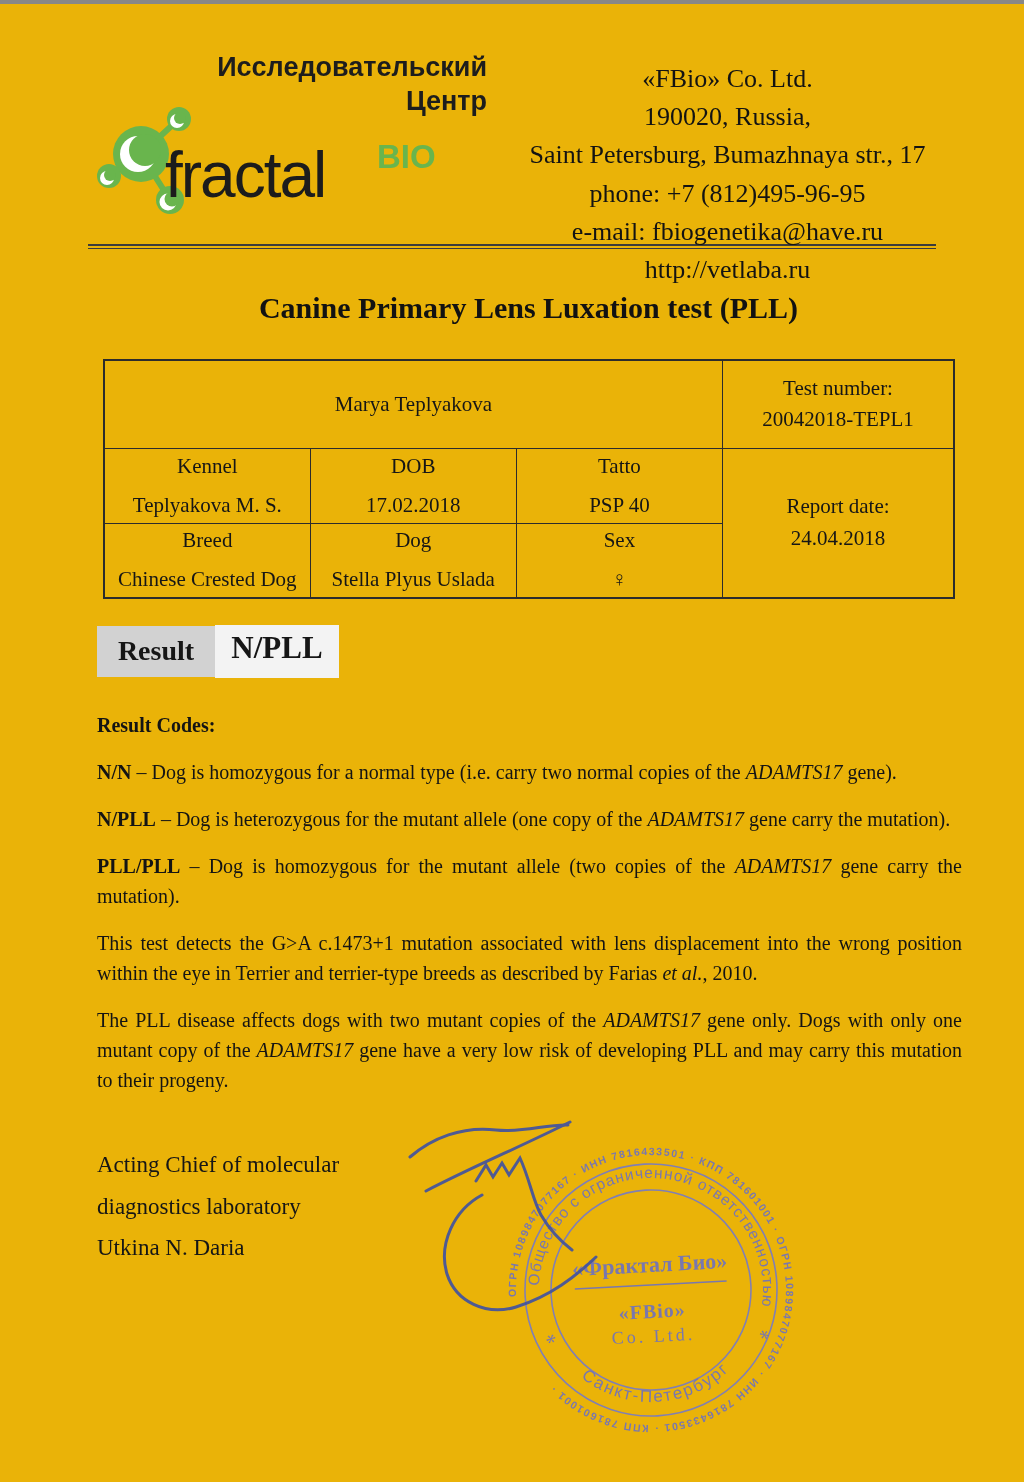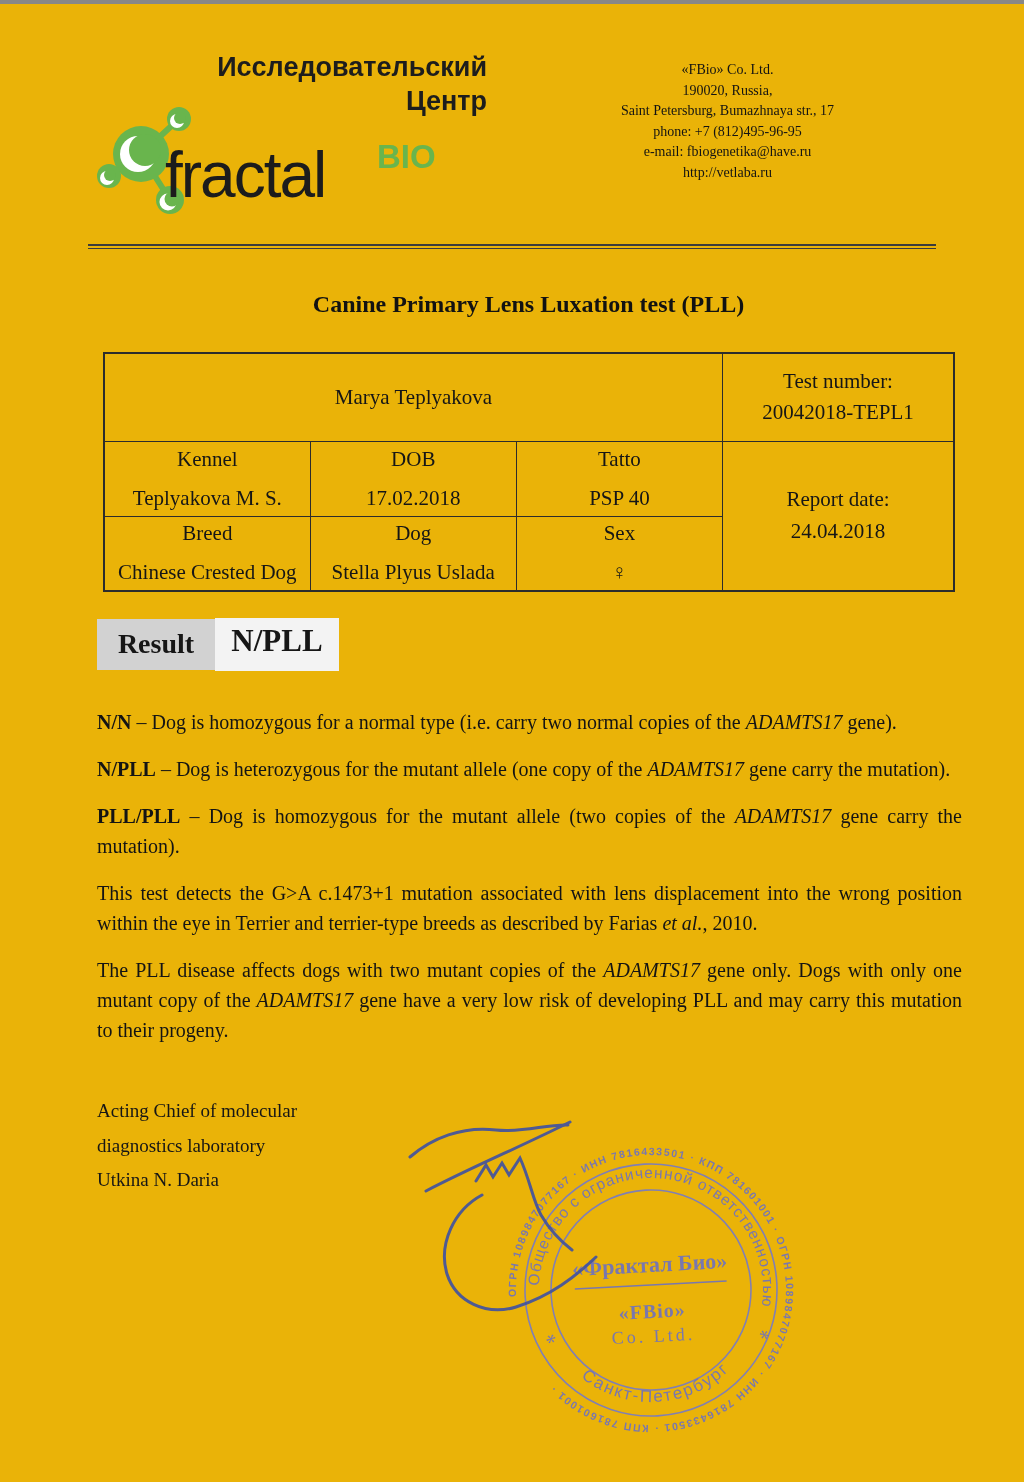--- a/index.html
+++ b/index.html
@@ -14,26 +14,26 @@
   }
   
   .header{display:flex;padding:46px 62px 0 95px;height:192px;box-sizing:content-box;}
   .header-left{width:398px;flex:0 0 398px;}
   .org-name{
     font-family:"Liberation Sans", sans-serif;
     font-weight:bold;font-size:27px;line-height:1.26;
     text-align:right;padding-right:6px;color:#1d1d1d;
   }
   .logo{margin-top:-16px;margin-left:-2px;display:block;}
-  .header-right{flex:1;text-align:center;font-size:14px;line-height:1.47;padding-top:10px;color:#131313;}
+  .header-right{flex:1;text-align:center;font-size:26px;line-height:1.47;padding-top:10px;color:#131313;}
   .divider{margin:2px 88px 0 88px;height:2px;border-top:2px solid #3c3c3c;border-bottom:1.6px solid #3c3c3c;}
   
   .doc-title{
     margin:42px 62px 0 95px;text-align:center;
-    font-size:24px;font-weight:bold;letter-spacing:0;color:#121212;
+    font-size:30px;font-weight:bold;letter-spacing:0;color:#121212;
   }
   
   table.info{
     border-collapse:collapse;margin:34px 0 0 103px;
     width:852px;table-layout:fixed;
     border:2px solid #2c2c2c;
     font-size:21px;
   }
   table.info td{border:1.5px solid #2c2c2c;text-align:center;vertical-align:middle;padding:4px 6px;}
   .c1{width:204px}.c2{width:233px}.c3{width:197px}.c4{width:218px}
@@ -49,21 +49,21 @@
     background:#f3f3f3;font-weight:bold;font-size:31px;
     width:124px;text-align:center;padding:5px 0 12px 0;
   }
   
   .codes{margin:36px 62px 0 97px;font-size:20px;color:#141414;}
   .codes-heading{font-weight:bold;font-size:20px;margin:0 0 20px 0;}
   .codes p{margin:0 0 17px 0;text-align:justify;line-height:1.5;}
   .codes p b{font-weight:bold;}
   .codes p i{}
   
-  .sig{margin:50px 62px 0 97px;font-size:19px;line-height:1.72;position:relative;z-index:2;}
+  .sig{margin:50px 62px 0 97px;font-size:23px;line-height:1.72;position:relative;z-index:2;}
   .sig div{margin-bottom:2px;}
   
   .stamp{position:absolute;left:501px;top:1136px;z-index:1;opacity:0.93;transform:rotate(-3deg);}
   .autograph{position:absolute;left:400px;top:1106px;z-index:3;opacity:0.92;}
 </style>
 </head>
 <body>
 
 <div class="page">
 
@@ -159,20 +159,21 @@
     </tr>
   </tbody>
     </table>
 
   <div class="result-wrap">
     <div class="result-label">Result</div>
     <div class="result-value">N/PLL</div>
   </div>
 
   <div class="codes">
+    <div class="codes-heading">Result Codes:</div>
 
     <p><b>N/N</b><span> – Dog is homozygous for a normal type (i.e. carry two normal copies of the </span><i>ADAMTS17</i><span> gene).</span></p>
 
     <p><b>N/PLL</b><span> – Dog is heterozygous for the mutant allele (one copy of the </span><i>ADAMTS17</i><span> gene carry the mutation).</span></p>
 
     <p><b>PLL/PLL</b><span> – Dog is homozygous for the mutant allele (two copies of the </span><i>ADAMTS17</i><span> gene carry the mutation).</span></p>
 
     <p><span>This test detects the G&gt;A c.1473+1 mutation  associated with lens displacement into the wrong position within the eye in  Terrier and terrier-type breeds as described by Farias </span><i>et al.</i><span>, 2010.</span></p>
 
     <p><span>The PLL disease affects dogs with two mutant copies of the </span><i>ADAMTS17</i><span> gene only. Dogs with only one mutant copy of the </span><i>ADAMTS17</i><span> gene have a very low risk of developing PLL and may carry this mutation to their progeny.</span></p>

